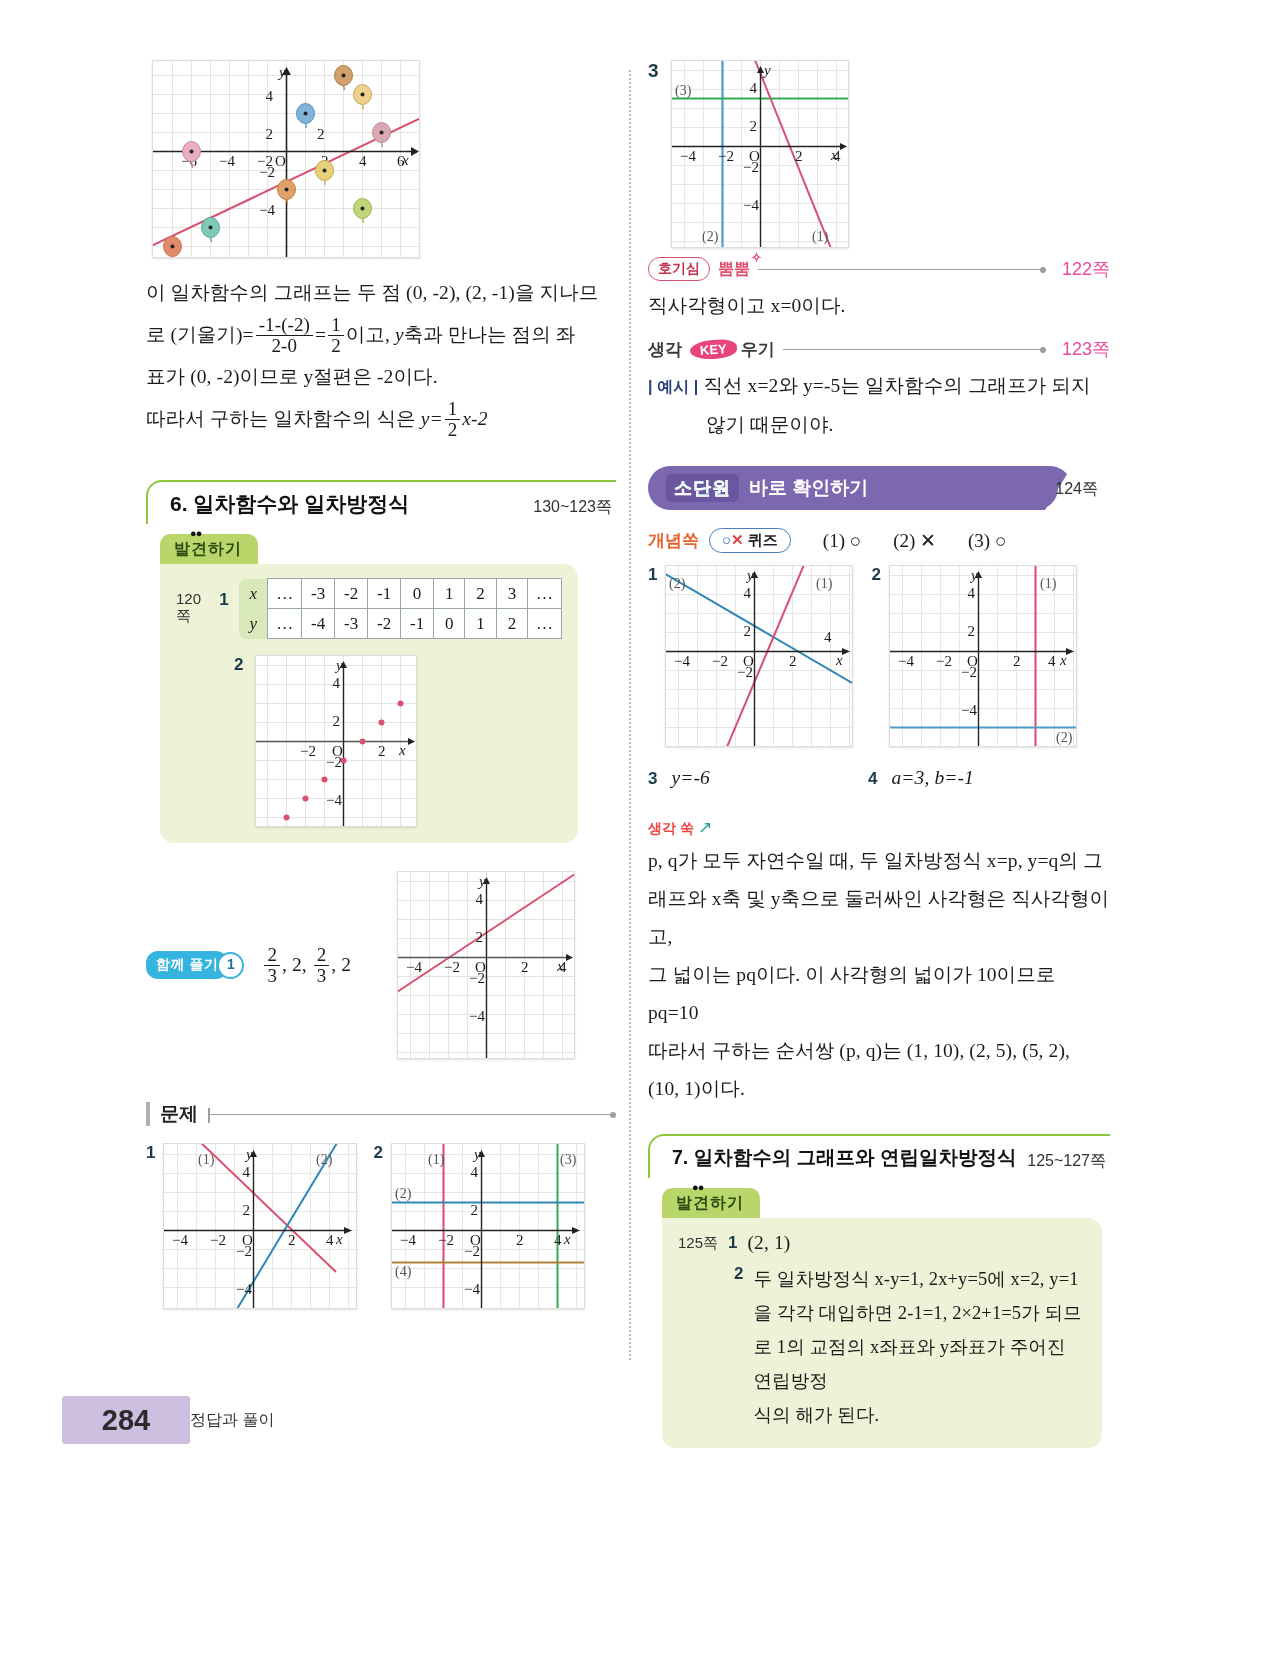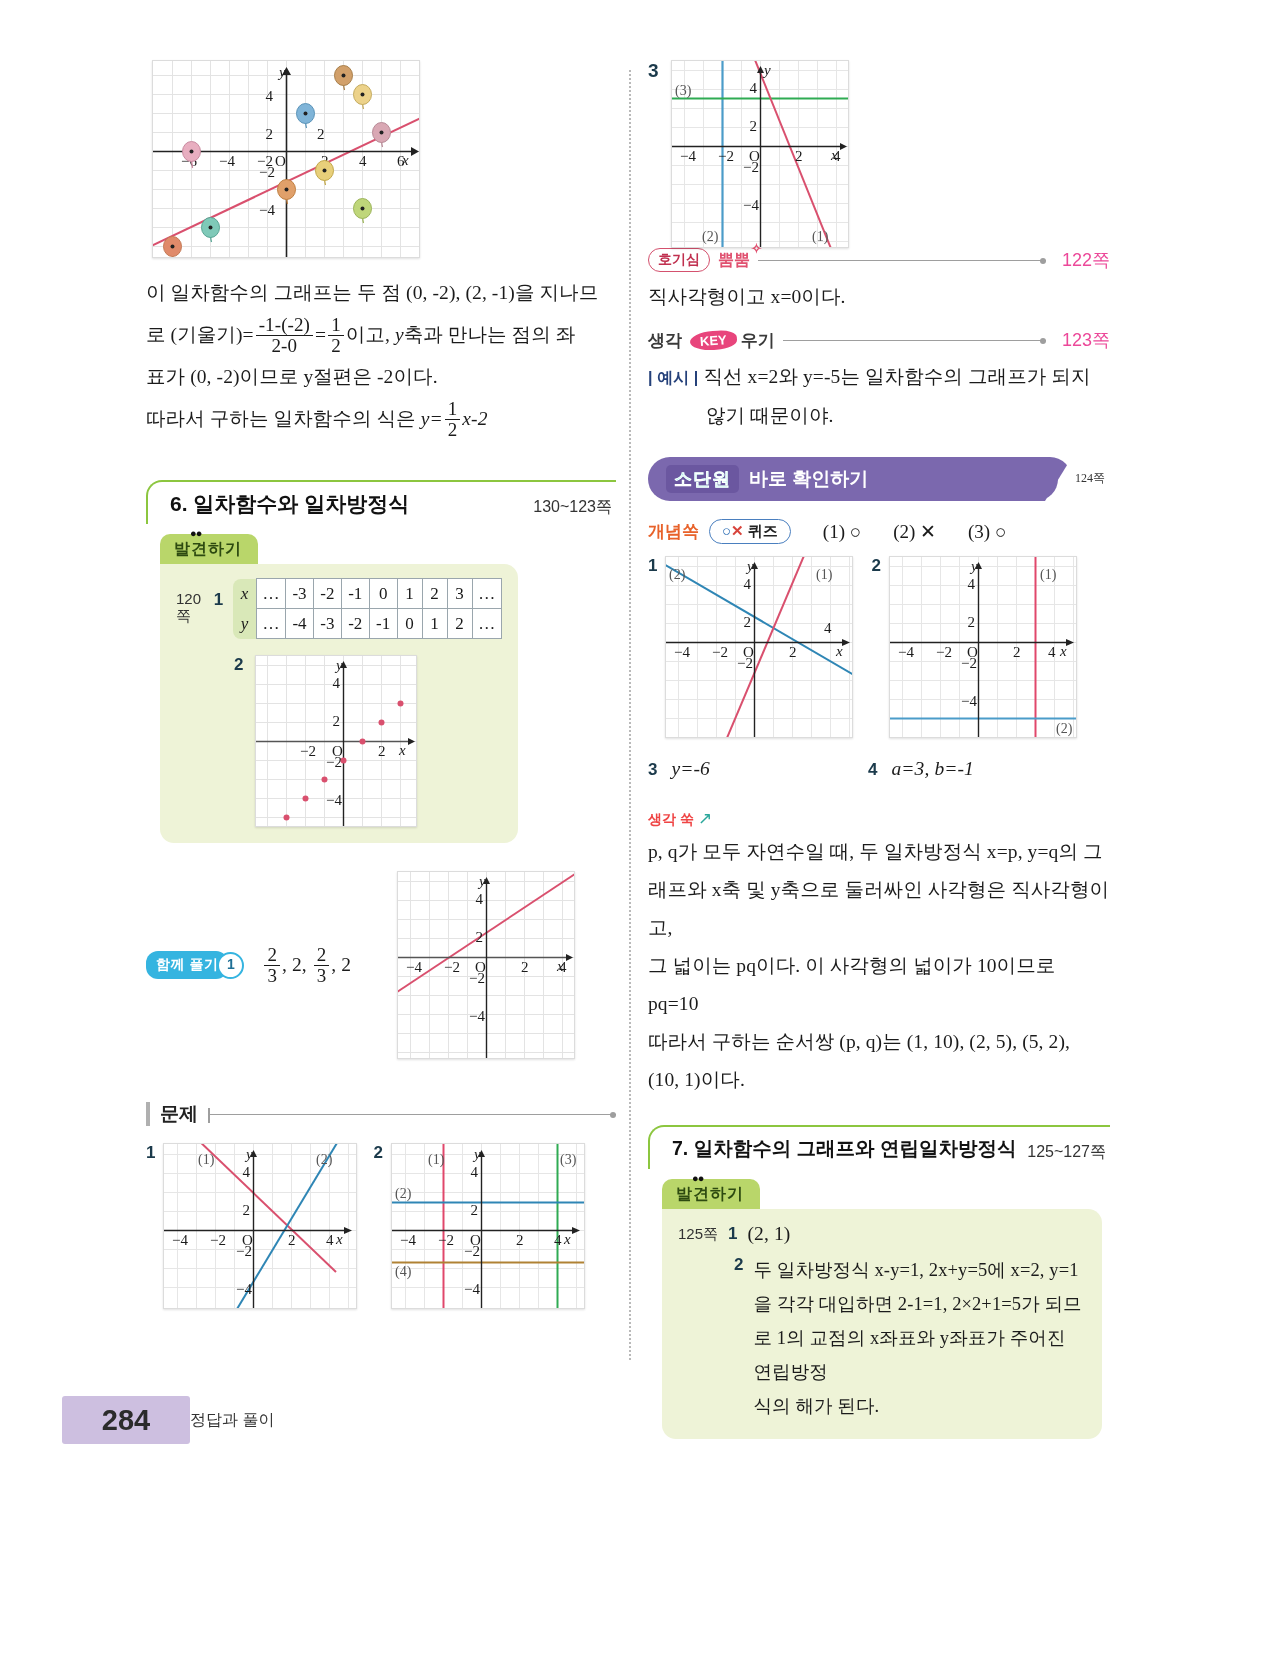--- a/index.html
+++ b/index.html
@@ -141,21 +141,21 @@
     content:"";position:absolute;right:-14px;top:0;width:60px;height:44px;
     background:#7b68ae;border-radius:0 22px 22px 0;
     clip-path:polygon(0 0,100% 0,55% 100%,0 100%);
   }
   .sodan{
     background:#6b57a0;color:#5fe3d6;font-family:"Liberation Sans",sans-serif;
     font-weight:bold;font-size:18px;padding:2px 8px;border-radius:5px;letter-spacing:1px;
     -webkit-text-stroke:0.4px #fff;
   }
   .banner-title{color:#fff;font-family:"Liberation Sans",sans-serif;font-weight:bold;font-size:19px;margin-left:10px;}
-  .banner-page{position:absolute;right:5px;top:13px;font-family:Liberation Serif, serif;font-size:12px;color:#333;}
+  .banner-page{position:absolute;right:12px;top:13px;font-family:Liberation Sans, sans-serif;font-size:16px;color:#333;}
 
   
   .concept-word{font-family:"Liberation Sans",sans-serif;font-weight:bold;font-size:17px;color:#e8622a;position:relative;}
   .ox-pill{
     border:1.4px solid #4a7fbf;border-radius:13px;padding:2px 12px;
     font-family:"Liberation Sans",sans-serif;font-weight:bold;font-size:15px;color:#222;
   }
   .ox-o{color:#2f6fb5;}
   .ox-x{color:#d8443c;}
   .quiz-ans{font-family:"Liberation Serif",serif;font-size:19px;margin-left:22px;}
@@ -291,21 +291,21 @@
     <div class="sec-head" style="margin-top:38px;">
       <span class="sec-title">6. 일차함수와 일차방정식</span>
       <span class="sec-pages">130~123쪽</span>
     </div>
 
     <div style="margin-left:14px;margin-top:10px;">
       <span class="discover-tab">
         <span class="eyes">●●</span>
         <span>발견하기</span>
       </span>
-      <div class="discover-body" style="width:358px;box-sizing:border-box;">
+      <div class="discover-body" style="width:418px;box-sizing:border-box;">
         <div style="display:flex;align-items:flex-start;gap:10px;">
           <span class="side-page" style="padding-top:12px;">120쪽</span>
           <span class="qnum" style="padding-top:12px;">1</span>
           <table class="vt">
             <tbody>
                 <tr>
               <td class="hdr">x</td>
               <td>…</td>
               <td>-3</td>
               <td>-2</td>
@@ -526,21 +526,21 @@
           <text class="ticklbl" x="85" y="70" text-anchor="end">2</text>
           <text class="ticklbl" x="87" y="111" text-anchor="end">−2</text>
           <text class="ticklbl" x="87" y="149" text-anchor="end">−4</text>
           <text class="lbl" x="3" y="34">(3)</text>
           <text class="lbl" x="30" y="180">(2)</text>
           <text class="lbl" x="140" y="180">(1)</text>
         </svg>
       </div>
     </div>
 
-    <div class="mini-head" style="margin-top:0;">
+    <div class="mini-head" style="margin-top:9px;">
       <span class="curio-box">호기심</span>
       <span class="curio-word">
         <span>뿜뿜</span>
         <span class="spark">✧</span>
       </span>
       <span class="hline"></span>
       <span class="pgref">122쪽</span>
     </div>
     <div class="ptext" style="margin-top:6px;">
       <div>직사각형이고 x=0이다.</div>

